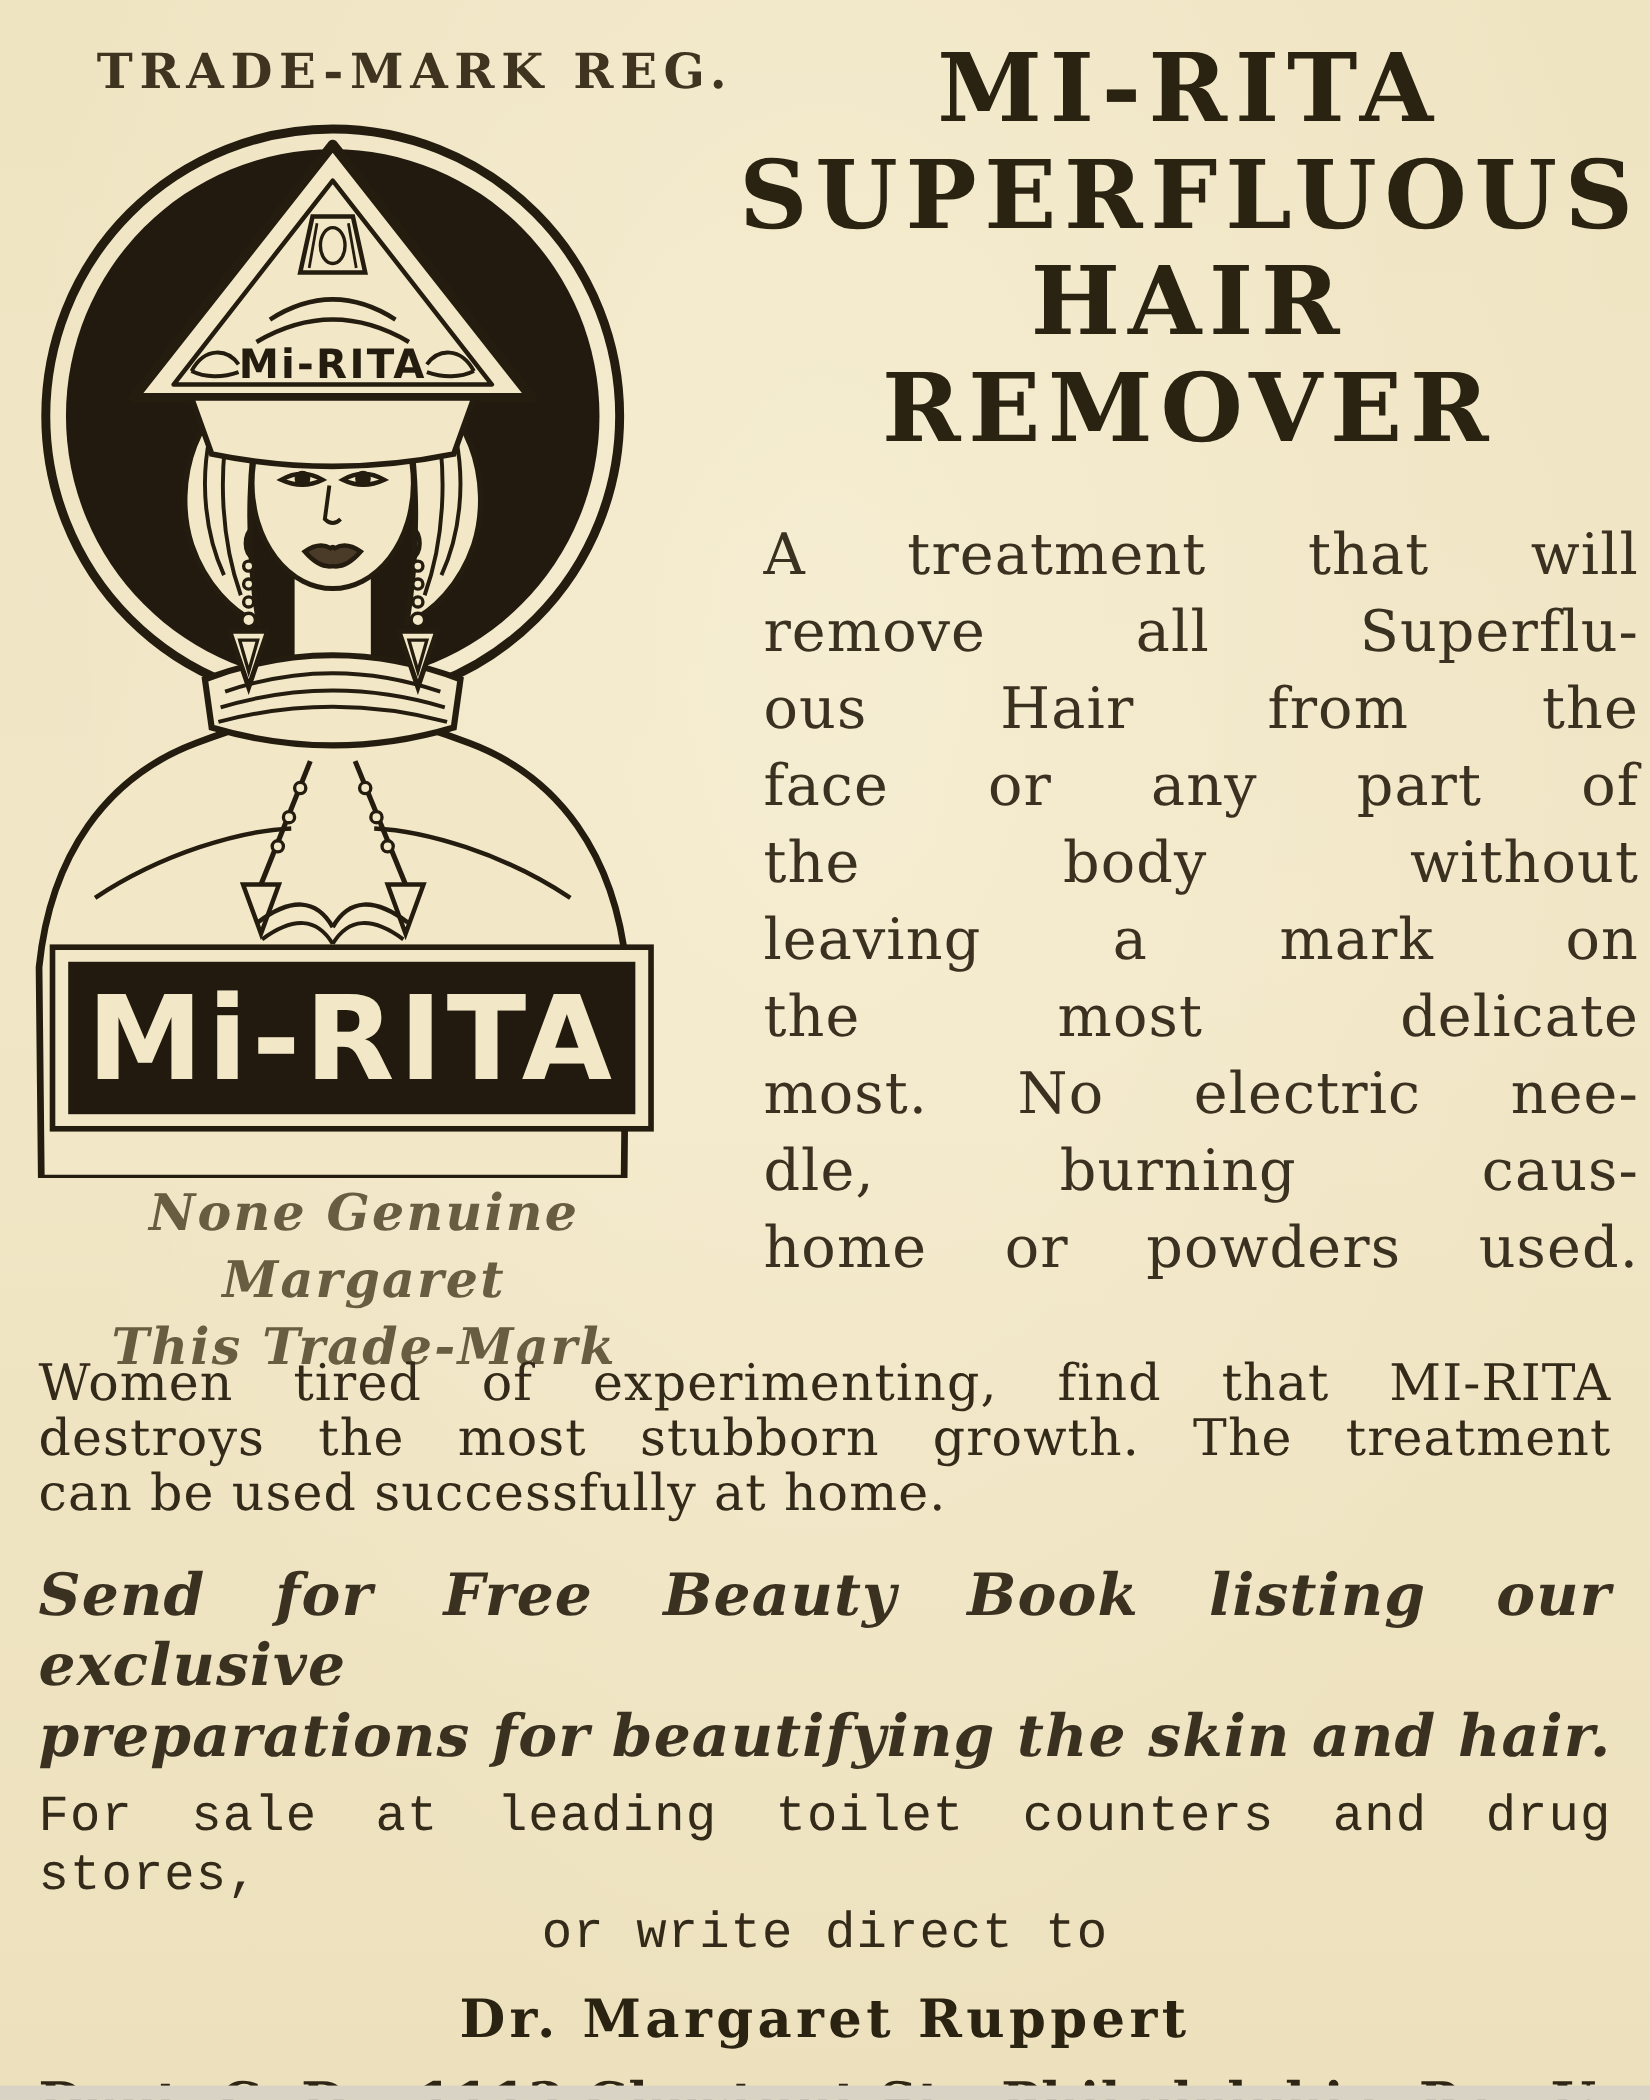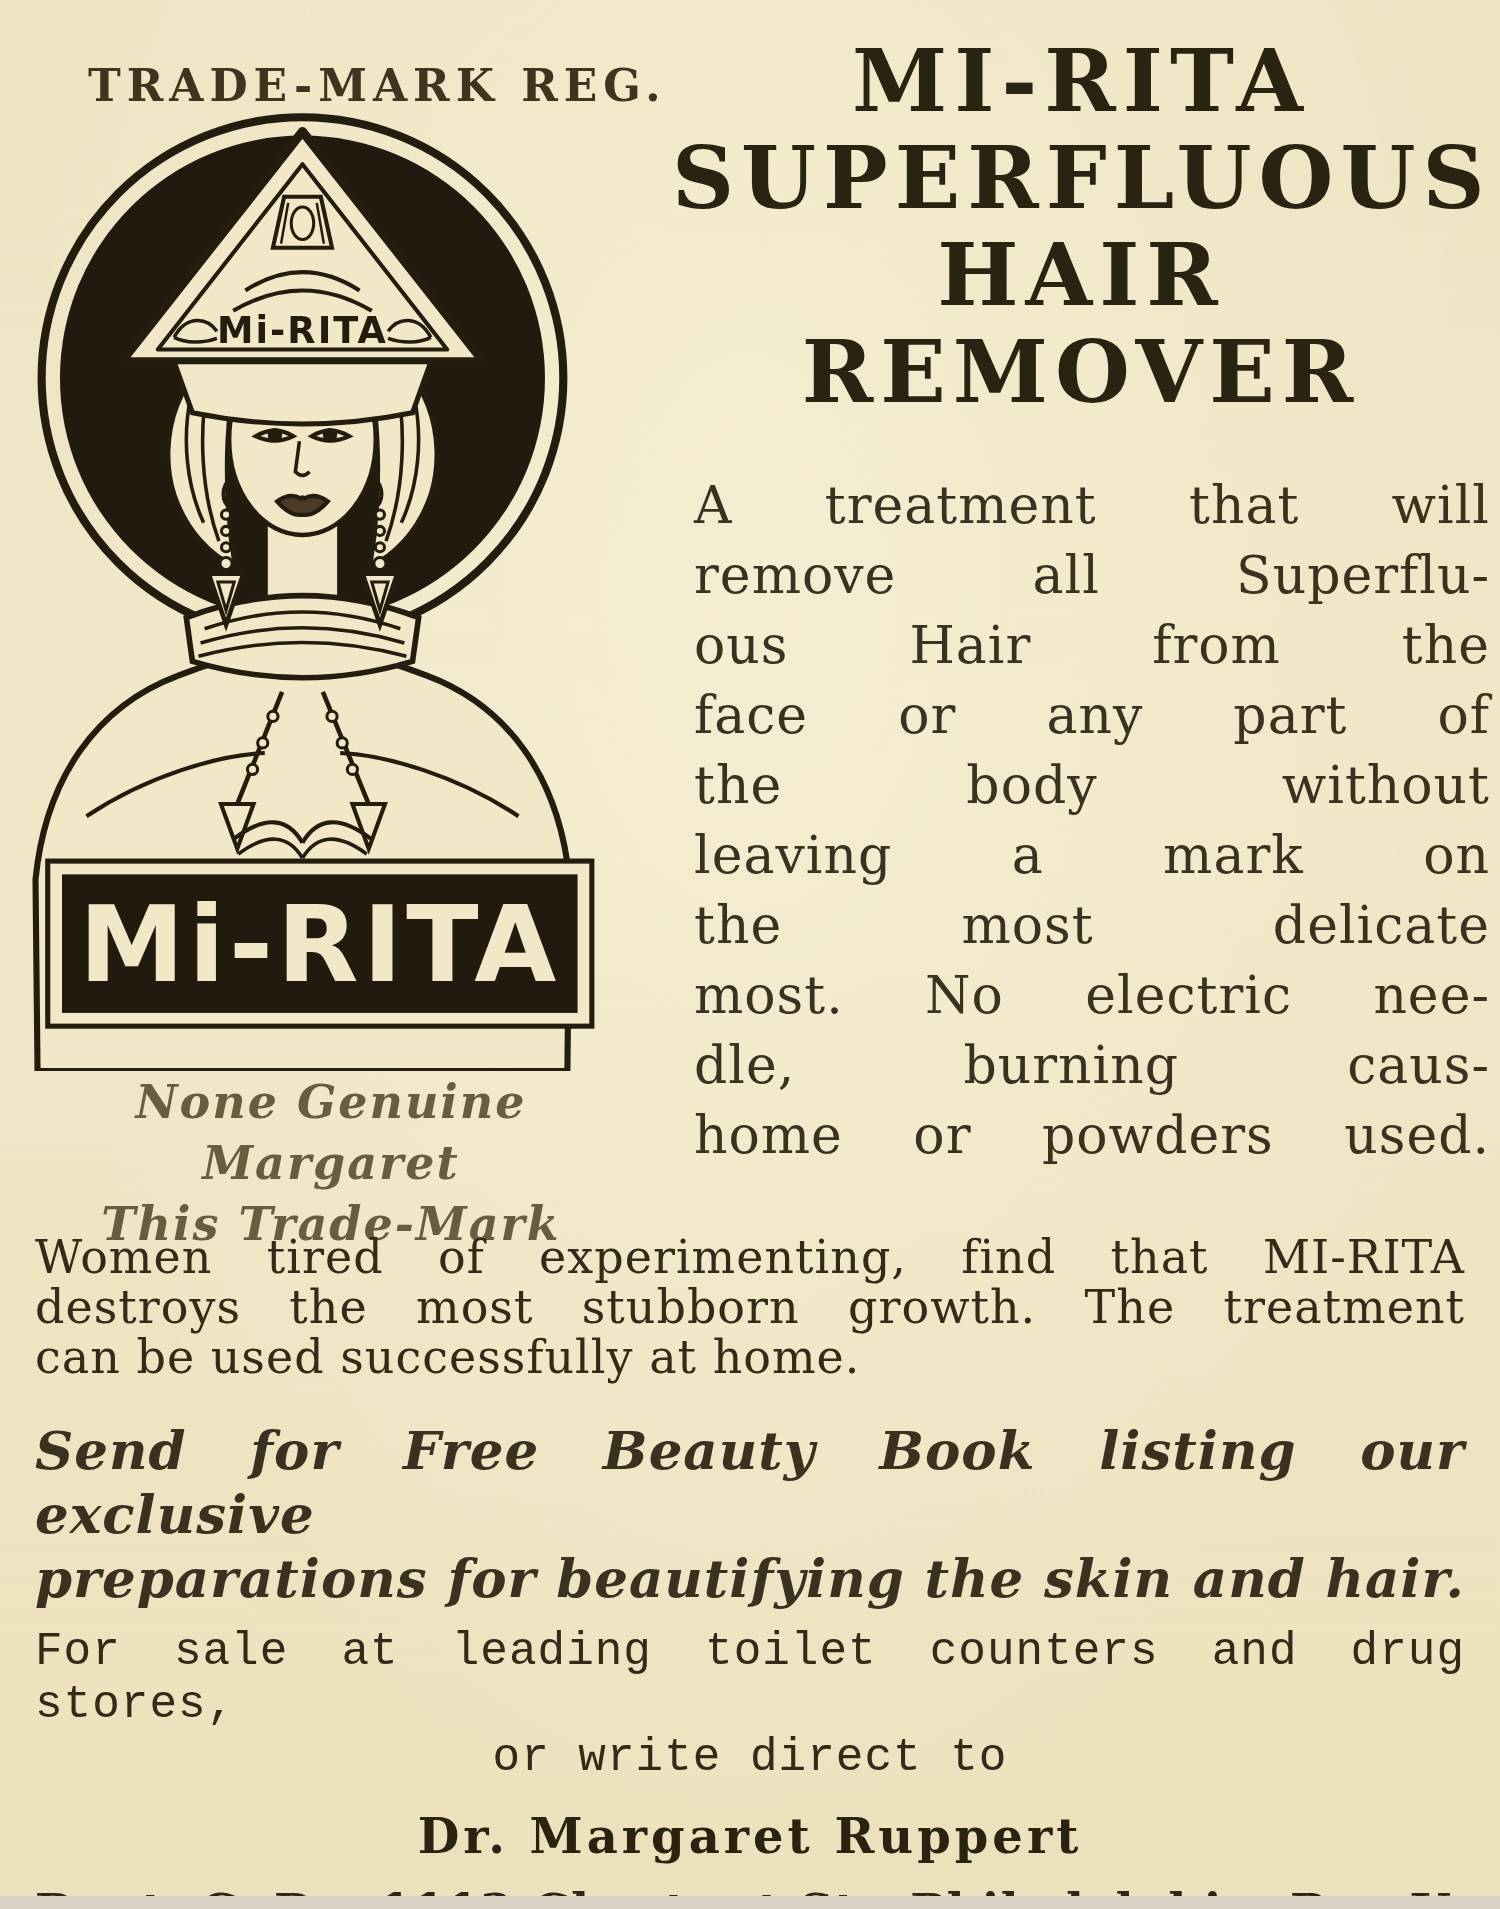--- a/index.html
+++ b/index.html
@@ -16,21 +16,21 @@
     background-image:
       radial-gradient(ellipse at 50% 30%, rgba(255,252,235,.35), rgba(0,0,0,0) 70%),
       linear-gradient(180deg,#efe4c2 0%,#f1e6c6 45%,#ede1bd 100%);
   }
   .bottom-strip{
     position:absolute;left:0;right:0;bottom:0;height:13px;
     background:#d8d3c4;
   }
   
   .tm-label{
-    position:absolute;left:88px;top:60px;
+    position:absolute;left:88px;top:40px;
     font-size:44px;font-weight:600;letter-spacing:6px;
     color:#3e3420;
   }
   
   .illo{
     position:absolute;left:25px;top:103px;width:612px;height:968px;
   }
   .illo svg{width:100%;height:100%;display:block;}
   .illo-caption{
     position:absolute;left:25px;top:1072px;width:612px;

